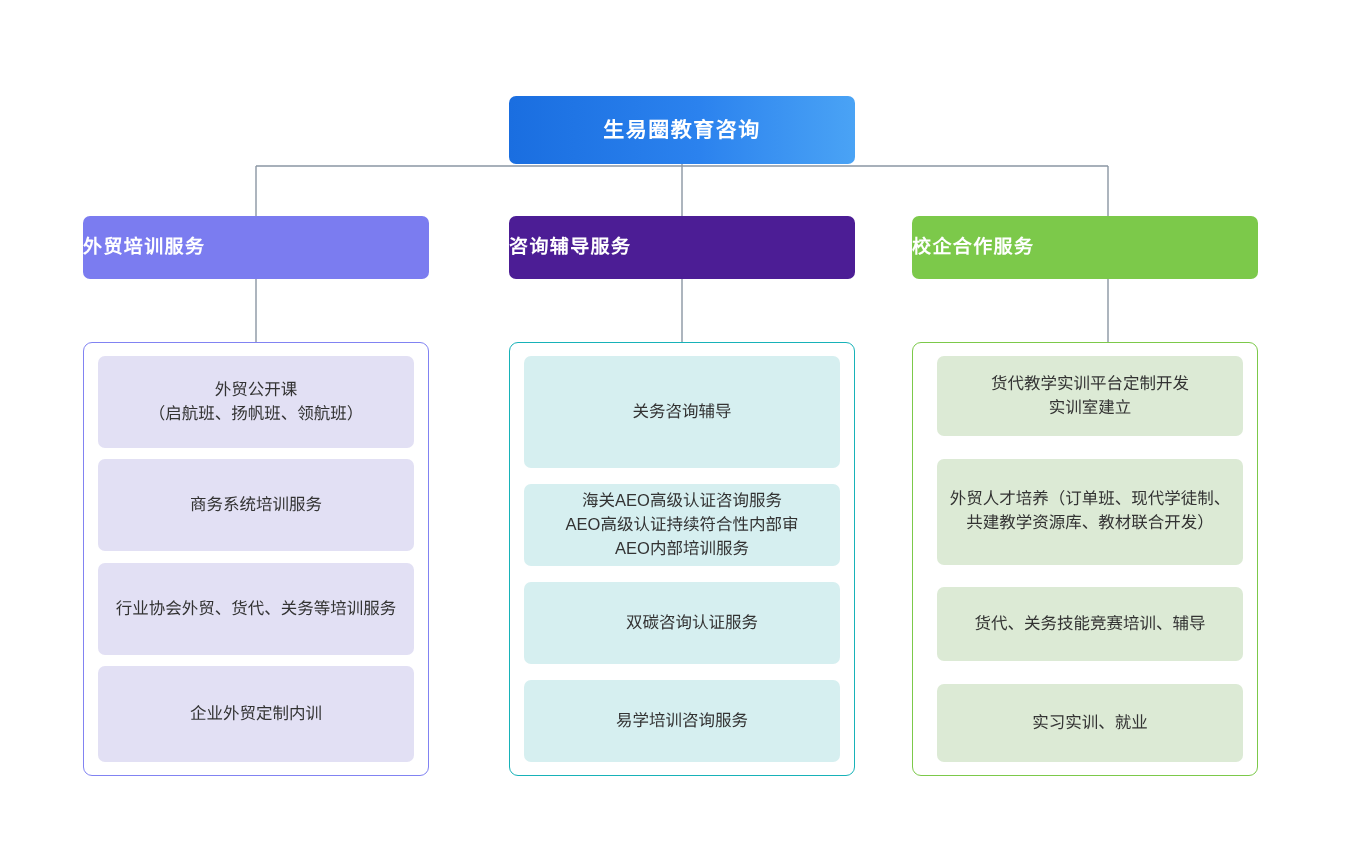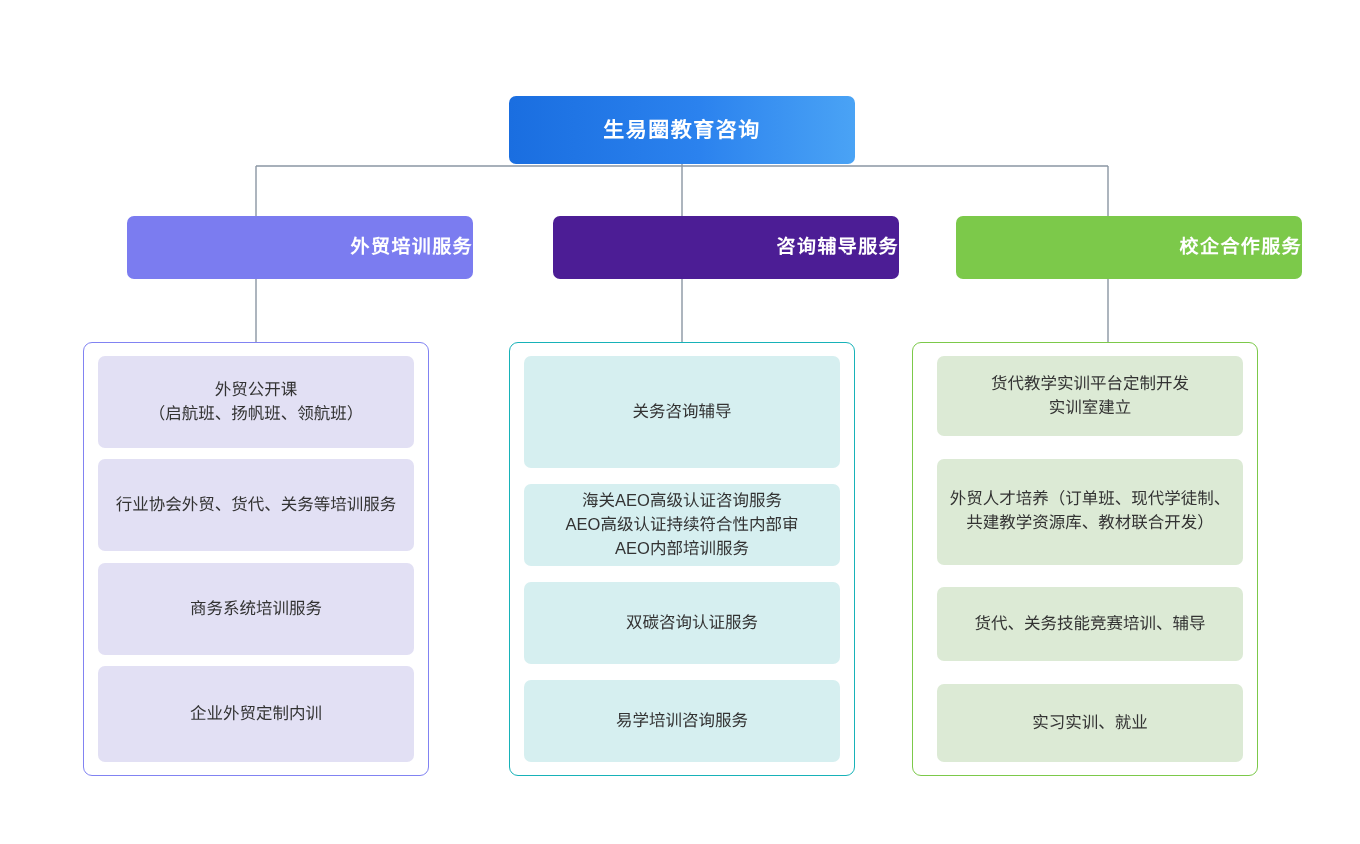--- a/index.html
+++ b/index.html
@@ -66,23 +66,22 @@
   .column-0 { left: 83px; }
   .column-1 { left: 509px; }
   .column-2 { left: 912px; }
 
   .branch-header {
     width: 346px;
     height: 63px;
     border-radius: 7px;
     display: flex;
     align-items: center;
-    justify-content: flex-end;
-    box-sizing: border-box;
-    margin-left: 44px;
+    justify-content: flex-start;
+    box-sizing: border-box;
   }
   .branch-header .node-title {
     color: #ffffff;
     font-size: 19px;
     font-weight: bold;
     letter-spacing: 1.4px;
     line-height: 1.2;
   }
 
   
@@ -170,22 +169,22 @@
     <span class="node-title">生易圈教育咨询</span>
   </div>
 
   <div class="column column-0">
     <div class="branch-header">
       <span class="node-title">外贸培训服务</span>
     </div>
     <div class="items-panel">
       <div class="leaf-item">外贸公开课
 （启航班、扬帆班、领航班）</div>
+      <div class="leaf-item">商务系统培训服务</div>
       <div class="leaf-item">行业协会外贸、货代、关务等培训服务</div>
-      <div class="leaf-item">商务系统培训服务</div>
       <div class="leaf-item">企业外贸定制内训</div>
     </div>
   </div>
 
   <div class="column column-1">
     <div class="branch-header">
       <span class="node-title">咨询辅导服务</span>
     </div>
     <div class="items-panel">
       <div class="leaf-item">关务咨询辅导</div>

